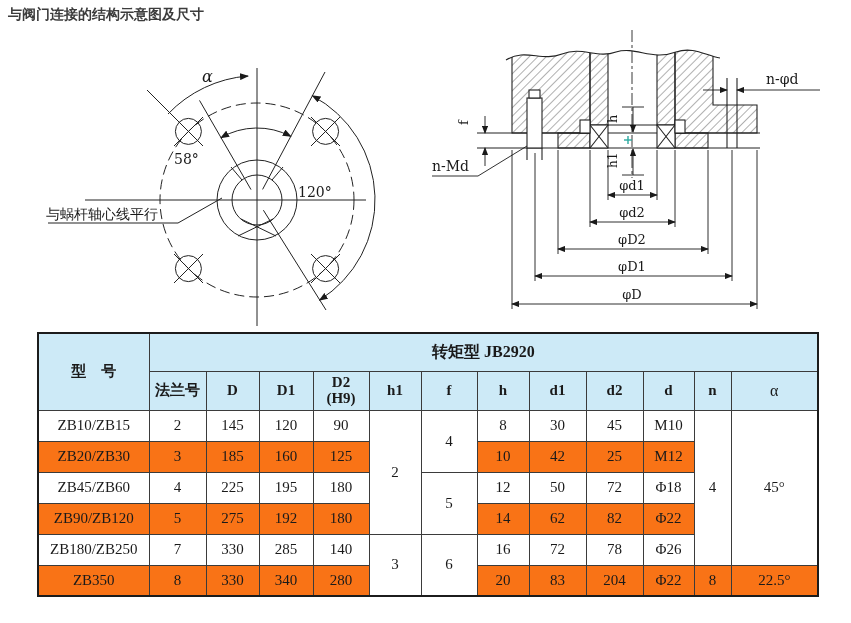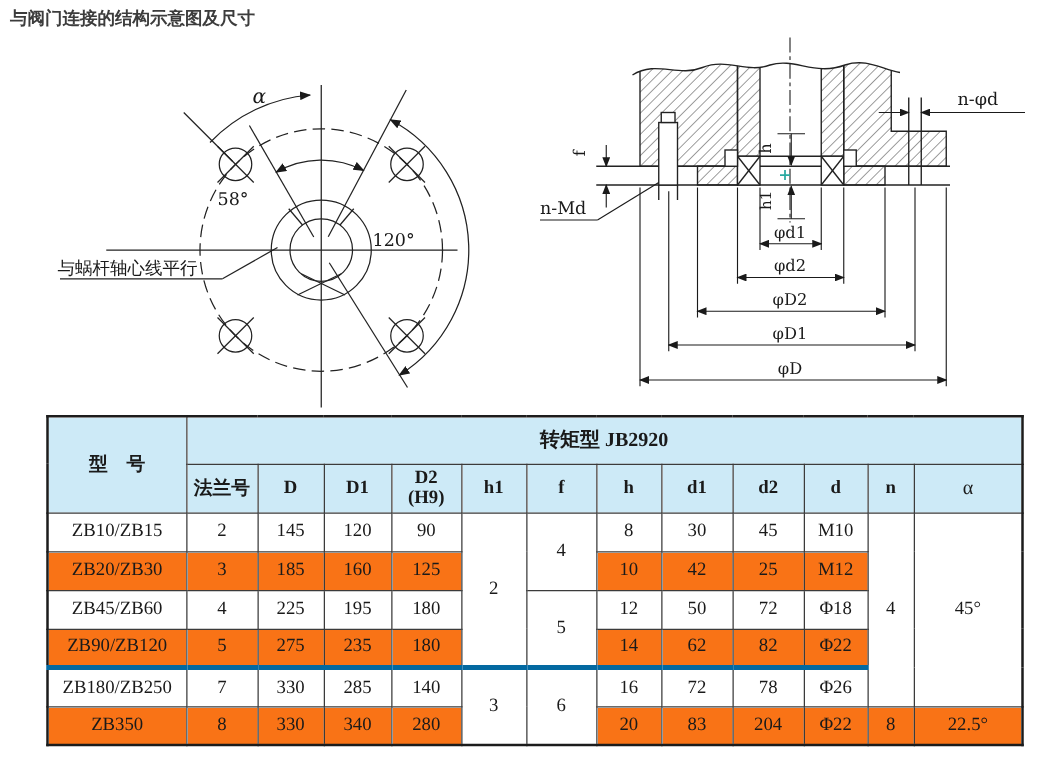--- a/index.html
+++ b/index.html
@@ -14,21 +14,21 @@
   #spec-table td,#spec-table th{border:1px solid #3b3b3b;padding:0;overflow:hidden;
     font-weight:normal;background:#fff;}
   #spec-table{border:2px solid #1c1c1c;}
   #spec-table .hdr{background:#cdeaf7;font-weight:bold;font-size:15px;}
   #spec-table .hdr-big{background:#cdeaf7;font-weight:bold;font-size:16px;text-align:center;}
   #spec-table .two-line{white-space:pre-line;line-height:1.05;}
   #spec-table tr.h1row{height:38px;}
   #spec-table tr.h2row{height:39px;}
   #spec-table tr.body{height:31px;text-align:center;}
   #spec-table td.alt{background:#f97316;}
-  #spec-table tr.grpsep td{border-top:4px solid #0369a1;}
+  #spec-table tr.grpsep td{border-top:1px solid #0369a1;}
   #spec-table th.alpha-h{font-weight:normal;font-size:16px;}
 </style>
 </head>
 <body>
 
 <div id="stage">
 
   <div id="page-title">与阀门连接的结构示意图及尺寸</div>
 
   <svg style="position:absolute;left:30px;top:40px;" width="350" height="290" viewBox="0 0 350 290">
@@ -253,21 +253,21 @@
       <td rowspan="2">5</td>
       <td>12</td>
       <td>50</td>
       <td>72</td>
       <td>Φ18</td>
     </tr>
     <tr class="body">
       <td class="alt">ZB90/ZB120</td>
       <td class="alt">5</td>
       <td class="alt">275</td>
-      <td class="alt">235</td>
+      <td class="alt">192</td>
       <td class="alt">180</td>
       <td class="alt">14</td>
       <td class="alt">62</td>
       <td class="alt">82</td>
       <td class="alt">Φ22</td>
     </tr>
     <tr class="body grpsep">
       <td>ZB180/ZB250</td>
       <td>7</td>
       <td>330</td>

